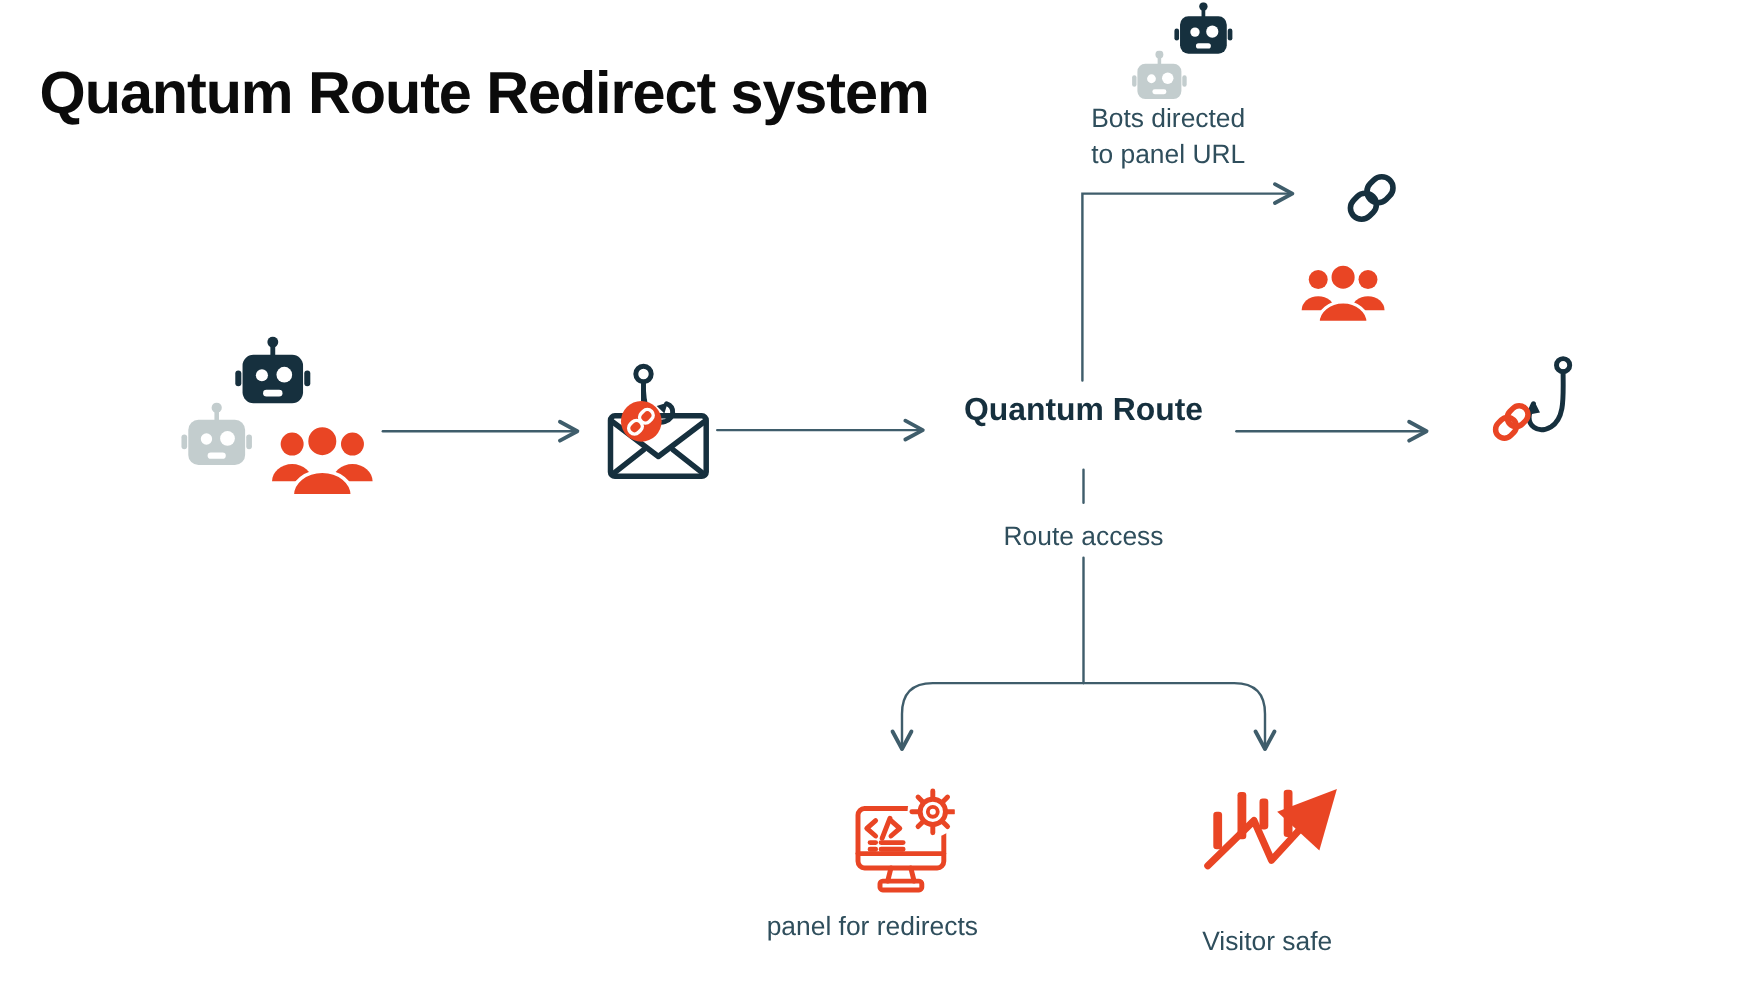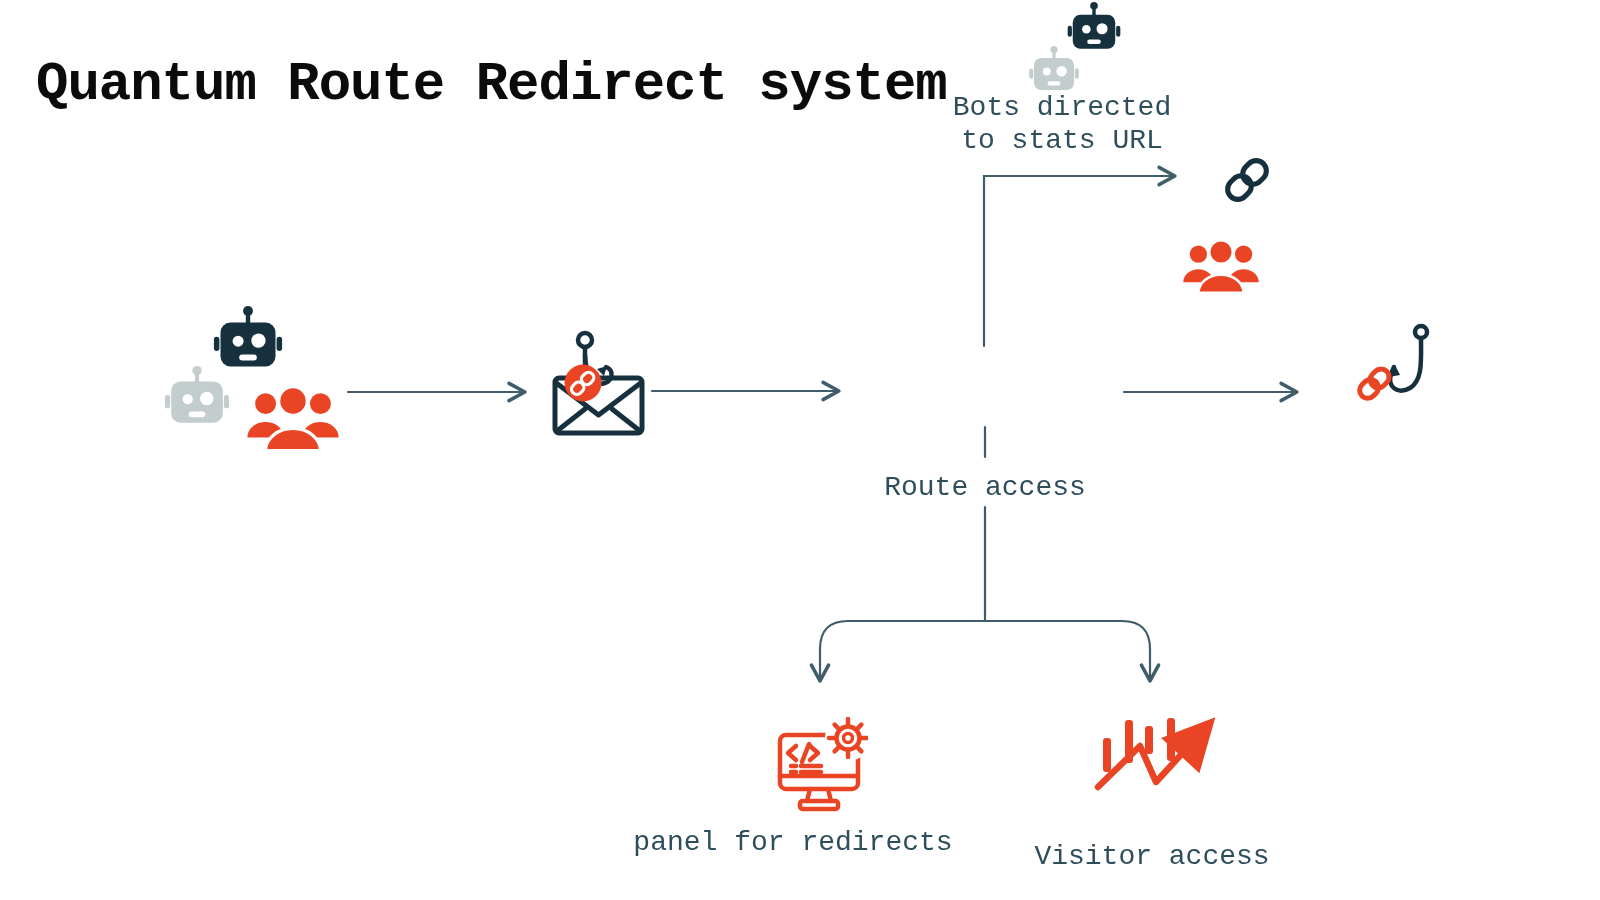--- a/index.html
+++ b/index.html
@@ -1,21 +1,21 @@
 <!DOCTYPE html>
 <html style="--ink: #0b0b0b; --navy: #16303e; --slate: #2f4e5c; --arrow: #3f5d6b; --gray: #c3cdce; --orange: #e94524; --white: #ffffff; --background: #ffffff;"><head>
 <meta charset="utf-8">
 <style>
   html,body{margin:0;padding:0;background:#fff;}
   .canvas{position:relative;width:1600px;height:900px;background:var(--background,#fff);
-    overflow:hidden;font-family:Liberation Mono, monospace;}
+    overflow:hidden;font-family:Liberation Sans, sans-serif;}
   .abs{position:absolute;}
   .title{left:36px;top:54px;font-size:54px;line-height:62px;font-weight:800;
     letter-spacing:-1px;color:var(--ink);}
-  .lbl{color:var(--slate);font-size:28px;line-height:33px;font-weight:500;
+  .lbl{color:var(--slate);font-size:24px;line-height:33px;font-weight:500;
     text-align:center;transform:translateX(-50%);white-space:nowrap;}
   .qrr{color:var(--navy);font-size:29px;line-height:38px;font-weight:700;
     text-align:center;transform:translateX(-50%);white-space:nowrap;}
   .icon{position:absolute;display:block;}
   .c-navy{color:var(--navy);} .c-gray{color:var(--gray);} .c-orange{color:var(--orange);}
   svg .ln{stroke:var(--arrow);stroke-width:2.2;fill:none;stroke-linecap:round;}
   svg .mk{stroke:var(--arrow);stroke-width:1.6;fill:none;stroke-linecap:round;stroke-linejoin:round;}
 </style>
 </head>
 <body>
@@ -80,20 +80,21 @@
     <path d="M74,41 l-10,3 l7,7 z" fill="var(--navy)"></path>
     <circle cx="50" cy="58" r="18.5" fill="var(--orange)"></circle>
     <g transform="rotate(-45 50 58)" stroke="#fff" stroke-width="3.2" fill="none">
       <rect x="36" y="52.8" width="13" height="10.5" rx="5.2"></rect>
       <rect x="50" y="52.8" width="13" height="10.5" rx="5.2"></rect>
     </g>
   </svg>
 
 
   <div class="abs qrr" style="left:985px;top:354px">
+    <div>Quantum Route</div>
   </div>
 
   <svg class="icon c-navy" style="left:1066px;top:2px" width="56" height="51" viewBox="0 0 64 60">
     <circle cx="32" cy="4.5" r="4.5" fill="currentColor"></circle>
     <rect x="30" y="7" width="4" height="9" fill="currentColor"></rect>
     <rect x="7" y="15" width="50" height="40" rx="9" fill="currentColor"></rect>
     <rect x="1" y="28" width="5" height="13" rx="2.5" fill="currentColor"></rect>
     <rect x="58" y="28" width="5" height="13" rx="2.5" fill="currentColor"></rect>
     <circle cx="23" cy="32" r="5" fill="#fff"></circle>
     <circle cx="41.5" cy="31.5" r="6.5" fill="#fff"></circle>
@@ -105,21 +106,21 @@
     <rect x="7" y="15" width="50" height="40" rx="9" fill="currentColor"></rect>
     <rect x="1" y="28" width="5" height="13" rx="2.5" fill="currentColor"></rect>
     <rect x="58" y="28" width="5" height="13" rx="2.5" fill="currentColor"></rect>
     <circle cx="23" cy="32" r="5" fill="#fff"></circle>
     <circle cx="41.5" cy="31.5" r="6.5" fill="#fff"></circle>
     <rect x="24" y="44" width="16" height="5.5" rx="2.75" fill="#fff"></rect>
   </svg>
 
   <div class="abs lbl" style="left:1062px;top:91px">
     <div>Bots directed</div>
-    <div>to stats URL</div>
+    <div>to panel URL</div>
   </div>
 
   <svg class="icon c-navy" style="left:1222px;top:155px" width="50" height="50" viewBox="0 0 54 54">
     <g transform="rotate(-45 27 27)" stroke="currentColor" stroke-width="5.5" fill="none">
       <rect x="2" y="16" width="27" height="22" rx="11"></rect>
       <rect x="25" y="16" width="27" height="22" rx="11"></rect>
     </g>
   </svg>
 
   <svg class="icon c-orange" style="left:1182px;top:238px" width="78" height="56" viewBox="0 0 72 52">
@@ -176,15 +177,15 @@
       </marker>
     </defs>
     <g fill="var(--orange)">
       <rect x="37" y="38" width="8" height="34" rx="3"></rect>
       <rect x="59" y="20" width="8" height="43" rx="3"></rect>
       <rect x="79" y="26" width="8" height="28" rx="3"></rect>
       <rect x="101" y="18" width="8" height="43" rx="3"></rect>
     </g>
     <path d="M32,87 L74,46 L90,82 L134,34" stroke="var(--orange)" stroke-width="6.5" fill="none" stroke-linecap="round" stroke-linejoin="round" marker-end="url(#tri-o)"></path>
   </svg>
-  <div class="abs lbl" style="left:1152px;top:840px">Visitor access</div>
+  <div class="abs lbl" style="left:1152px;top:840px">Visitor safe</div>
 
 </div>
 
 </body></html>

